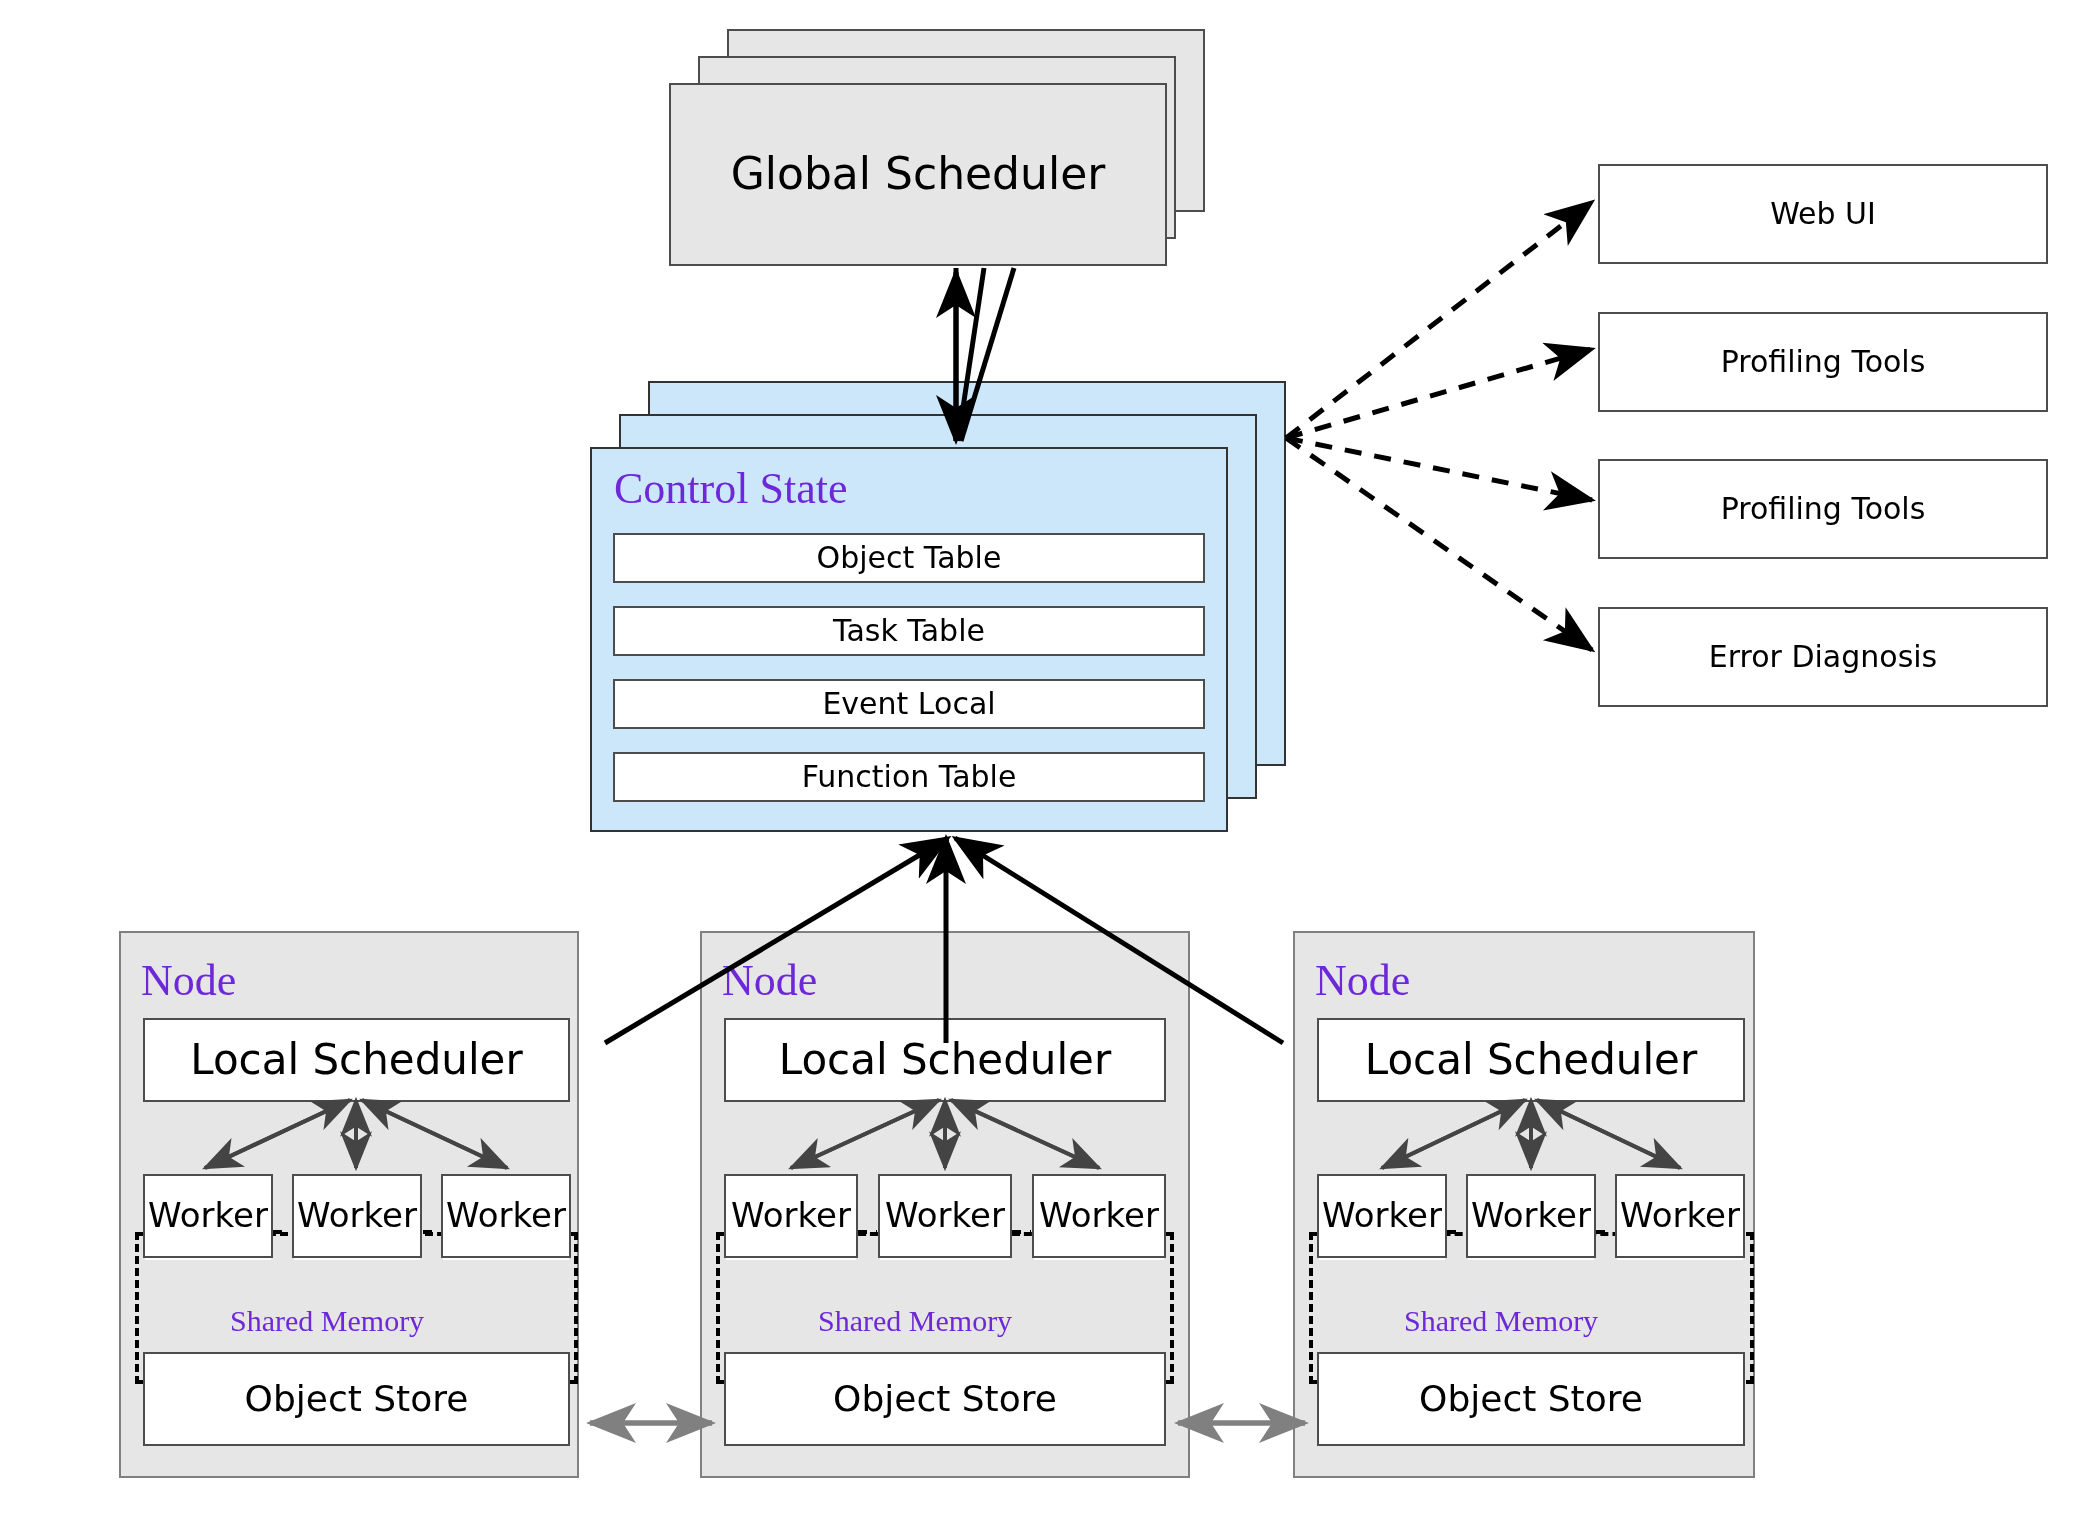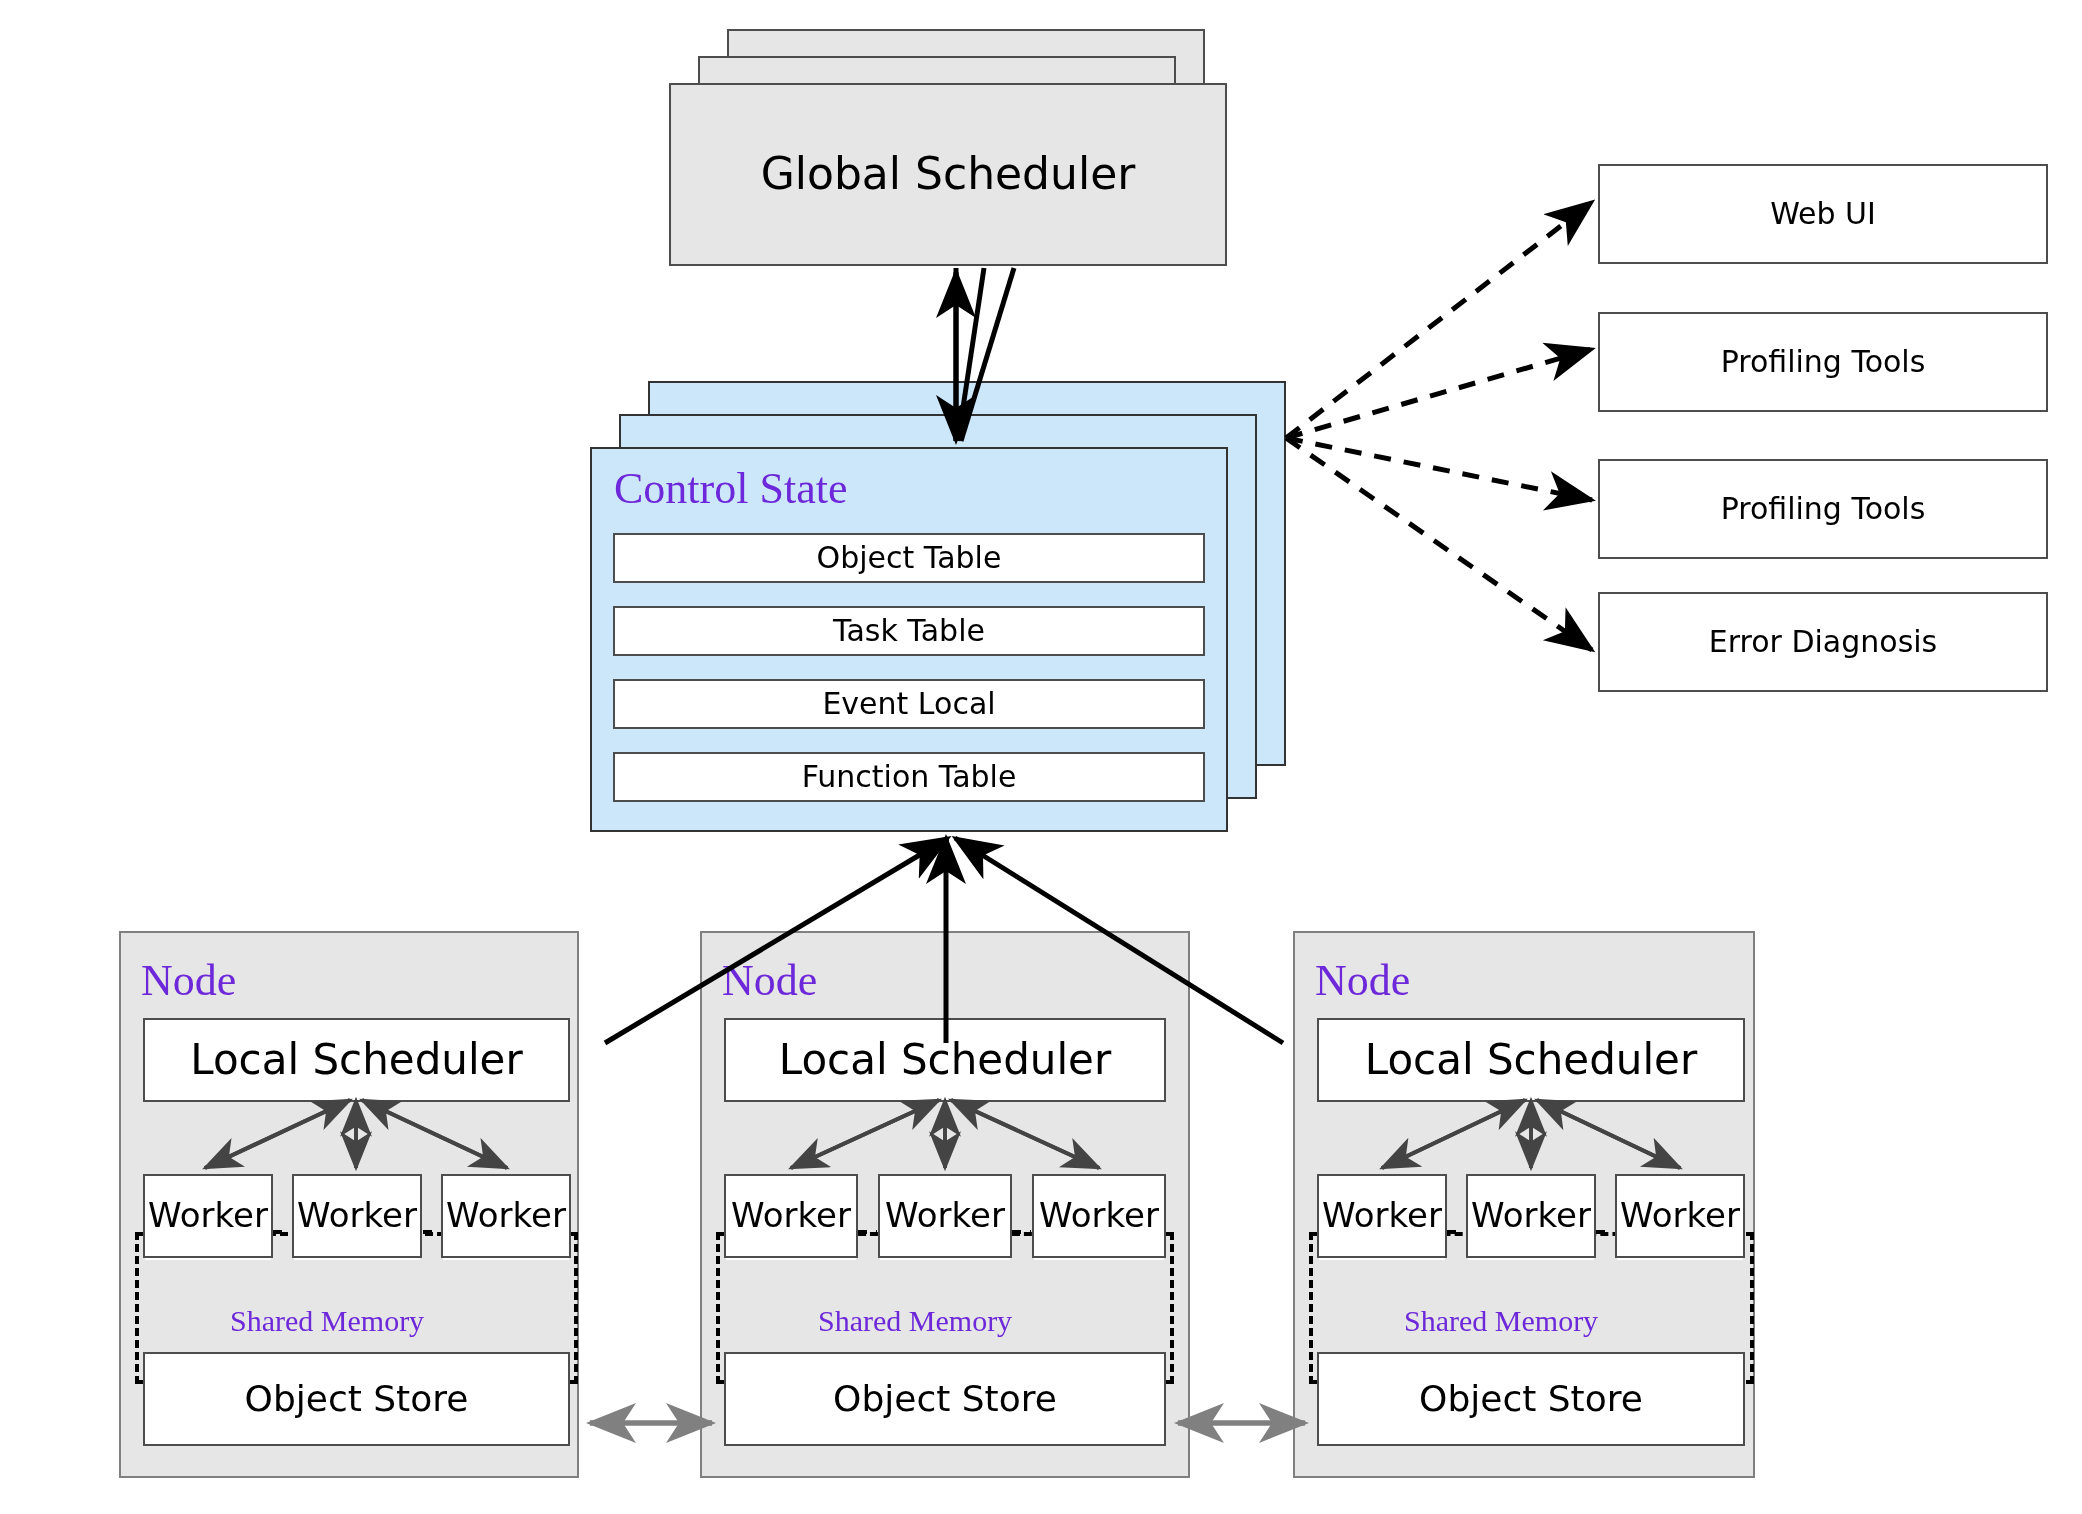--- a/index.html
+++ b/index.html
@@ -76,21 +76,21 @@
   .t-shared { font-size: 30px; }
   .t-objstore { font-size: 36px; }
 </style>
 </head>
 <body>
 
 <div id="canvas">
 
   <div class="box gray-box" style="left:727px; top:29px; width:478px; height:183px;"></div>
   <div class="box gray-box" style="left:698px; top:56px; width:478px; height:183px;"></div>
-  <div class="box gray-box t-global" style="left:669px; top:83px; width:558px; height:183px;">
+  <div class="box gray-box t-global" style="left:669px; top:83px; width:498px; height:183px;">
     <span>Global Scheduler</span>
   </div>
 
   <div class="box blue-box" style="left:648px; top:381px; width:638px; height:385px;"></div>
   <div class="box blue-box" style="left:619px; top:414px; width:638px; height:385px;"></div>
   <div class="box blue-box" style="left:590px; top:447px; width:638px; height:385px;"></div>
 
   <div class="label-tl t-control" style="left:614px; top:463px;">Control State</div>
 
   <div class="box white-box t-table" style="left:613px; top:533px; width:592px; height:50px;">
@@ -108,21 +108,21 @@
 
   <div class="box white-box t-tool" style="left:1598px; top:312px; width:450px; height:100px;">
     <span>Profiling Tools</span>
   </div>
   <div class="box white-box t-tool" style="left:1598px; top:164px; width:450px; height:100px;">
     <span>Web UI</span>
   </div>
   <div class="box white-box t-tool" style="left:1598px; top:459px; width:450px; height:100px;">
     <span>Profiling Tools</span>
   </div>
-  <div class="box white-box t-tool" style="left:1598px; top:592px; width:450px; height:100px;">
+  <div class="box white-box t-tool" style="left:1598px; top:607px; width:450px; height:100px;">
     <span>Error Diagnosis</span>
   </div>
 
   <div class="box node-box" style="left:119px; top:931px; width:460px; height:547px;"></div>
   <div class="label-tl t-node" style="left:141px; top:955px;">Node</div>
   <div class="box white-box t-localsched" style="left:143px; top:1012px; width:427px; height:84px;">
     <span>Local Scheduler</span>
   </div>
   <div class="dashed-region" style="left:135px; top:1232px; width:443px; height:152px;"></div>
   <div class="box white-box t-worker" style="left:143px; top:1174px; width:130px; height:84px;">

